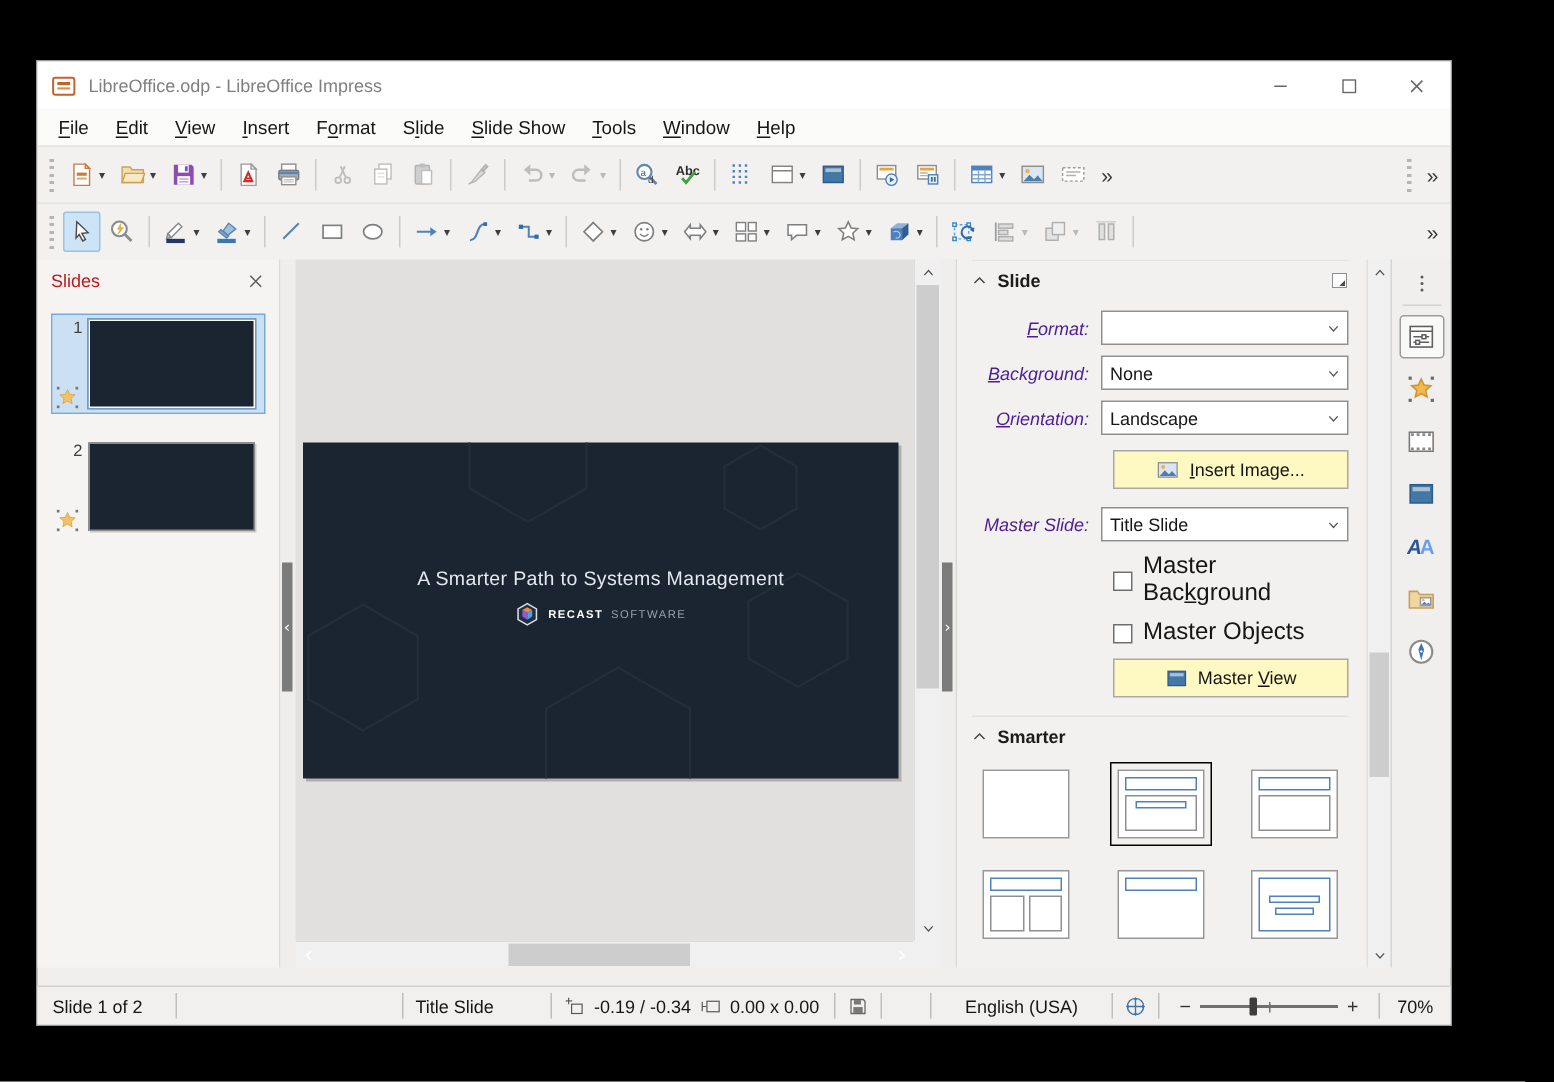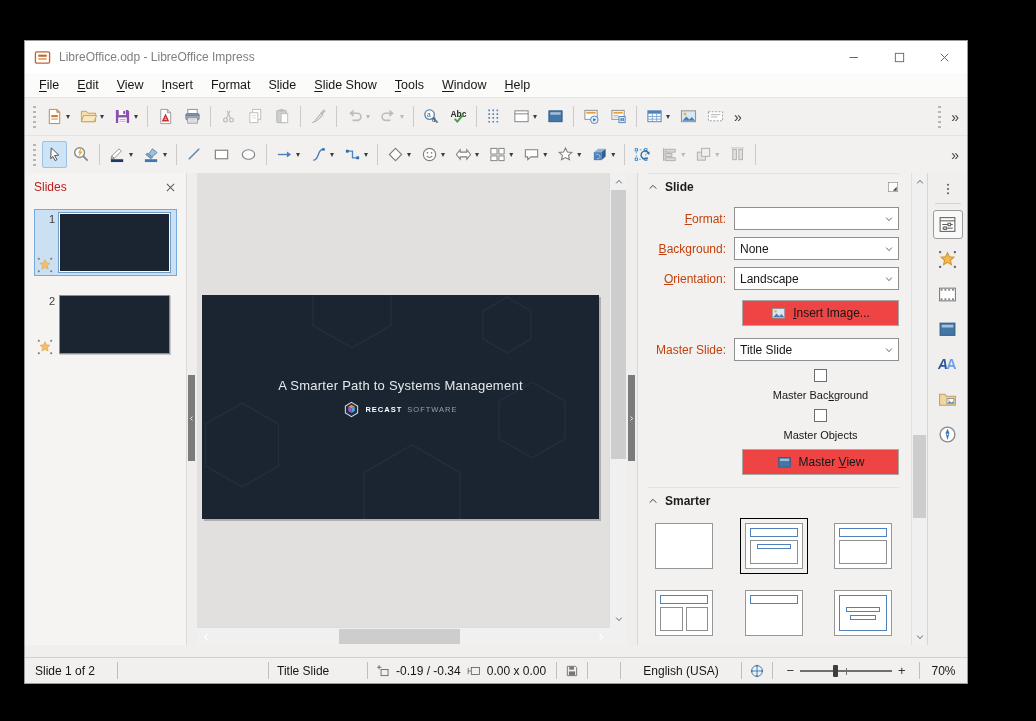--- a/index.html
+++ b/index.html
@@ -96,29 +96,29 @@
 .props-content { flex: 1; min-width: 0; padding: 0 12px 0 10px; overflow: hidden; }
 .props-scroll { width: 16px; background: #f0f0f0; border-left: 1px solid #e0e0e0; display: flex; flex-direction: column; flex: 0 0 auto; }
 .props-scroll .sb-thumb-v { top: 56%; height: 19%; }
 
 .section-header { display: flex; align-items: center; gap: 7px; height: 27px; border-top: 1px solid #e3e2e1; font-size: 12px; font-weight: bold; color: #1c1c1c; }
 .section-header .chev .ic { width: 10px; height: 10px; }
 .section-header .launcher { margin-left: auto; }
 .section-header .launcher .ic { width: 12px; height: 12px; }
 
 .prop-row { display: flex; align-items: center; margin: 7px 0; }
-.prop-label { width: 86px; flex: 0 0 auto; text-align: right; padding-right: 8px; font-size: 12px; color: #c2410c; white-space: nowrap; }
+.prop-label { width: 86px; flex: 0 0 auto; text-align: right; padding-right: 8px; font-size: 12px; color: #4c1d95; white-space: nowrap; font-style: italic; }
 .dropdown { flex: 1; height: 23px; background: #fff; border: 1px solid #8f8f8f; display: flex; align-items: center; font-size: 12px; color: #161616; padding-left: 5px; }
 .dropdown .val { flex: 1; white-space: nowrap; overflow: hidden; }
 .dropdown .chev-box { width: 19px; height: 100%; display: flex; align-items: center; justify-content: center; flex: 0 0 auto; }
 .dropdown .chev-box .ic { width: 10px; height: 10px; }
 .indent-row { margin-left: 94px; display: flex; }
-.btn { flex: 1; height: 26px; background: #ef4444; border: 1px solid #a9a8a7; display: flex; align-items: center; justify-content: center; gap: 7px; font-size: 12px; color: #161616; }
+.btn { flex: 1; height: 26px; background: #fef9c3; border: 1px solid #a9a8a7; display: flex; align-items: center; justify-content: center; gap: 7px; font-size: 12px; color: #161616; }
 .btn .ic { width: 15px; height: 15px; }
-.checkbox-row { display: flex; align-items: center; gap: 7px; margin: 8px 0 8px 94px; font-size: 11px; color: #161616; flex-direction: column; }
+.checkbox-row { display: flex; align-items: center; gap: 7px; margin: 8px 0 8px 94px; font-size: 16px; color: #161616; }
 .cb { width: 13px; height: 13px; background: #fff; border: 1px solid #6e6e6e; flex: 0 0 auto; }
 
 .layouts-grid { display: flex; flex-wrap: wrap; justify-content: space-between; padding: 4px 2px 0 2px; row-gap: 11px; }
 .layout-item { padding: 4px; border: 1.5px solid transparent; }
 .layout-item.sel { border-color: #000; }
 .lt { width: 58px; height: 46px; background: #fff; border: 1px solid #979797; padding: 4px; display: flex; flex-direction: column; gap: 3px; }
 .lt-bar { border: 1.4px solid #4f81bd; height: 9px; flex: 0 0 auto; }
 .lt-box { border: 1px solid #8f8f8f; flex: 1; display: flex; flex-direction: column; gap: 3px; padding: 3px; justify-content: flex-start; }
 .lt-box.lt-blue { border-color: #4f81bd; justify-content: center; }
 .lt-inbar { border: 1.2px solid #4f81bd; height: 5px; width: 85%; align-self: center; flex: 0 0 auto; }

